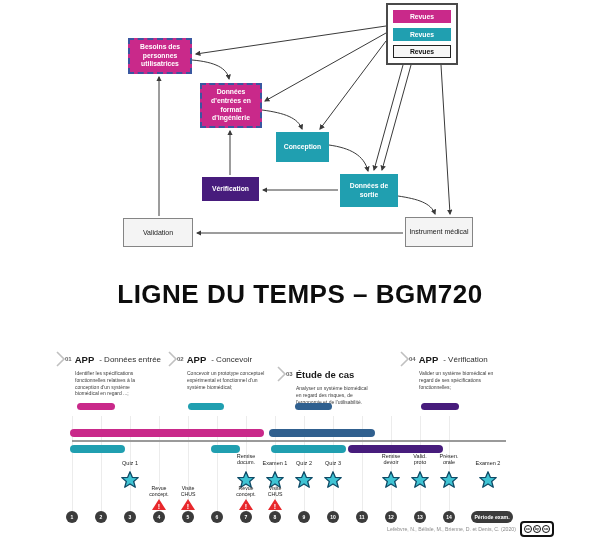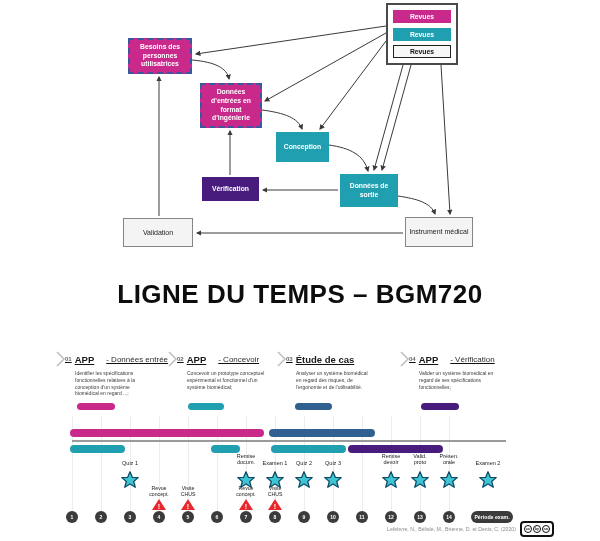--- a/index.html
+++ b/index.html
@@ -19,24 +19,24 @@
         font-size:6.8px;font-weight:bold;color:#fff;box-sizing:border-box;}
   .ri-pink{background:#c9298a;}
   .ri-teal{background:#209fb0;}
   .ri-white{background:#f7f7f7;color:#111;border:1px solid #222;}
   .flow-arrows{position:absolute;left:0;top:0;z-index:1;pointer-events:none;}
   
   .main-title{position:absolute;left:0;top:279px;width:100%;text-align:center;font-size:26px;
         font-weight:bold;letter-spacing:.5px;color:#0d0d0d;}
   
   .phase{position:absolute;top:351px;}
-  .phase-head{display:flex;align-items:center;gap:3px;text-decoration:underline;}
+  .phase-head{display:flex;align-items:center;gap:3px;}
   .phase-num{font-size:6px;font-weight:bold;color:#666;margin-left:-4px;}
   .phase-title-prefix{font-size:9.5px;font-weight:bold;color:#1a1a1a;white-space:nowrap;}
-  .phase-title-rest{font-size:8px;color:#2e2e2e;margin-left:9px;white-space:nowrap;}
+  .phase-title-rest{font-size:8px;color:#2e2e2e;margin-left:2px;white-space:nowrap;}
   .phase-desc{margin:3px 0 0 19px;font-size:5px;line-height:1.35;color:#3c3c3c;width:78px;}
   .pill{position:absolute;top:403px;height:7px;border-radius:4px;}
   
   .grid-line{position:absolute;top:416px;width:1px;height:96px;background:#ececec;}
   .bar{position:absolute;height:8px;border-radius:4px;}
   .c-pink{background:#c9298a;} .c-teal{background:#209fb0;} .c-blue{background:#30608f;} .c-purple{background:#471c7c;}
   .axis-line{position:absolute;left:72px;top:440px;width:434px;height:2px;background:#9a9a9a;}
   .ms-label{position:absolute;text-align:center;font-size:5.5px;line-height:1.15;color:#222;}
   .ev-label{position:absolute;text-align:center;font-size:5.2px;line-height:1.15;color:#222;}
   .star{position:absolute;top:471px;}
@@ -111,21 +111,21 @@
     <div class="phase-head">
       <svg width="10" height="16" viewBox="0 0 10 16">
           <polyline points="1,1 8,8 1,15" stroke="#c0c0c0" stroke-width="1.6" fill="none"></polyline>
         </svg>
       <span class="phase-num">02</span>
       <span class="phase-title-prefix">APP</span>
       <span class="phase-title-rest">- Concevoir</span>
     </div>
     <div class="phase-desc">Concevoir un prototype conceptuel expérimental et fonctionnel d'un système biomédical;</div>
   </div>
-  <div class="phase" style="left:277px;width:116px;">
+  <div class="phase" style="left:277px;width:116px;margin-top:15px;">
     <div class="phase-head">
       <svg width="10" height="16" viewBox="0 0 10 16">
           <polyline points="1,1 8,8 1,15" stroke="#c0c0c0" stroke-width="1.6" fill="none"></polyline>
         </svg>
       <span class="phase-num">03</span>
       <span class="phase-title-prefix">Étude de cas</span>
       <span class="phase-title-rest"></span>
     </div>
     <div class="phase-desc">Analyser un système biomédical en regard des risques, de l'ergonomie et de l'utilisabilité.</div>
   </div>

